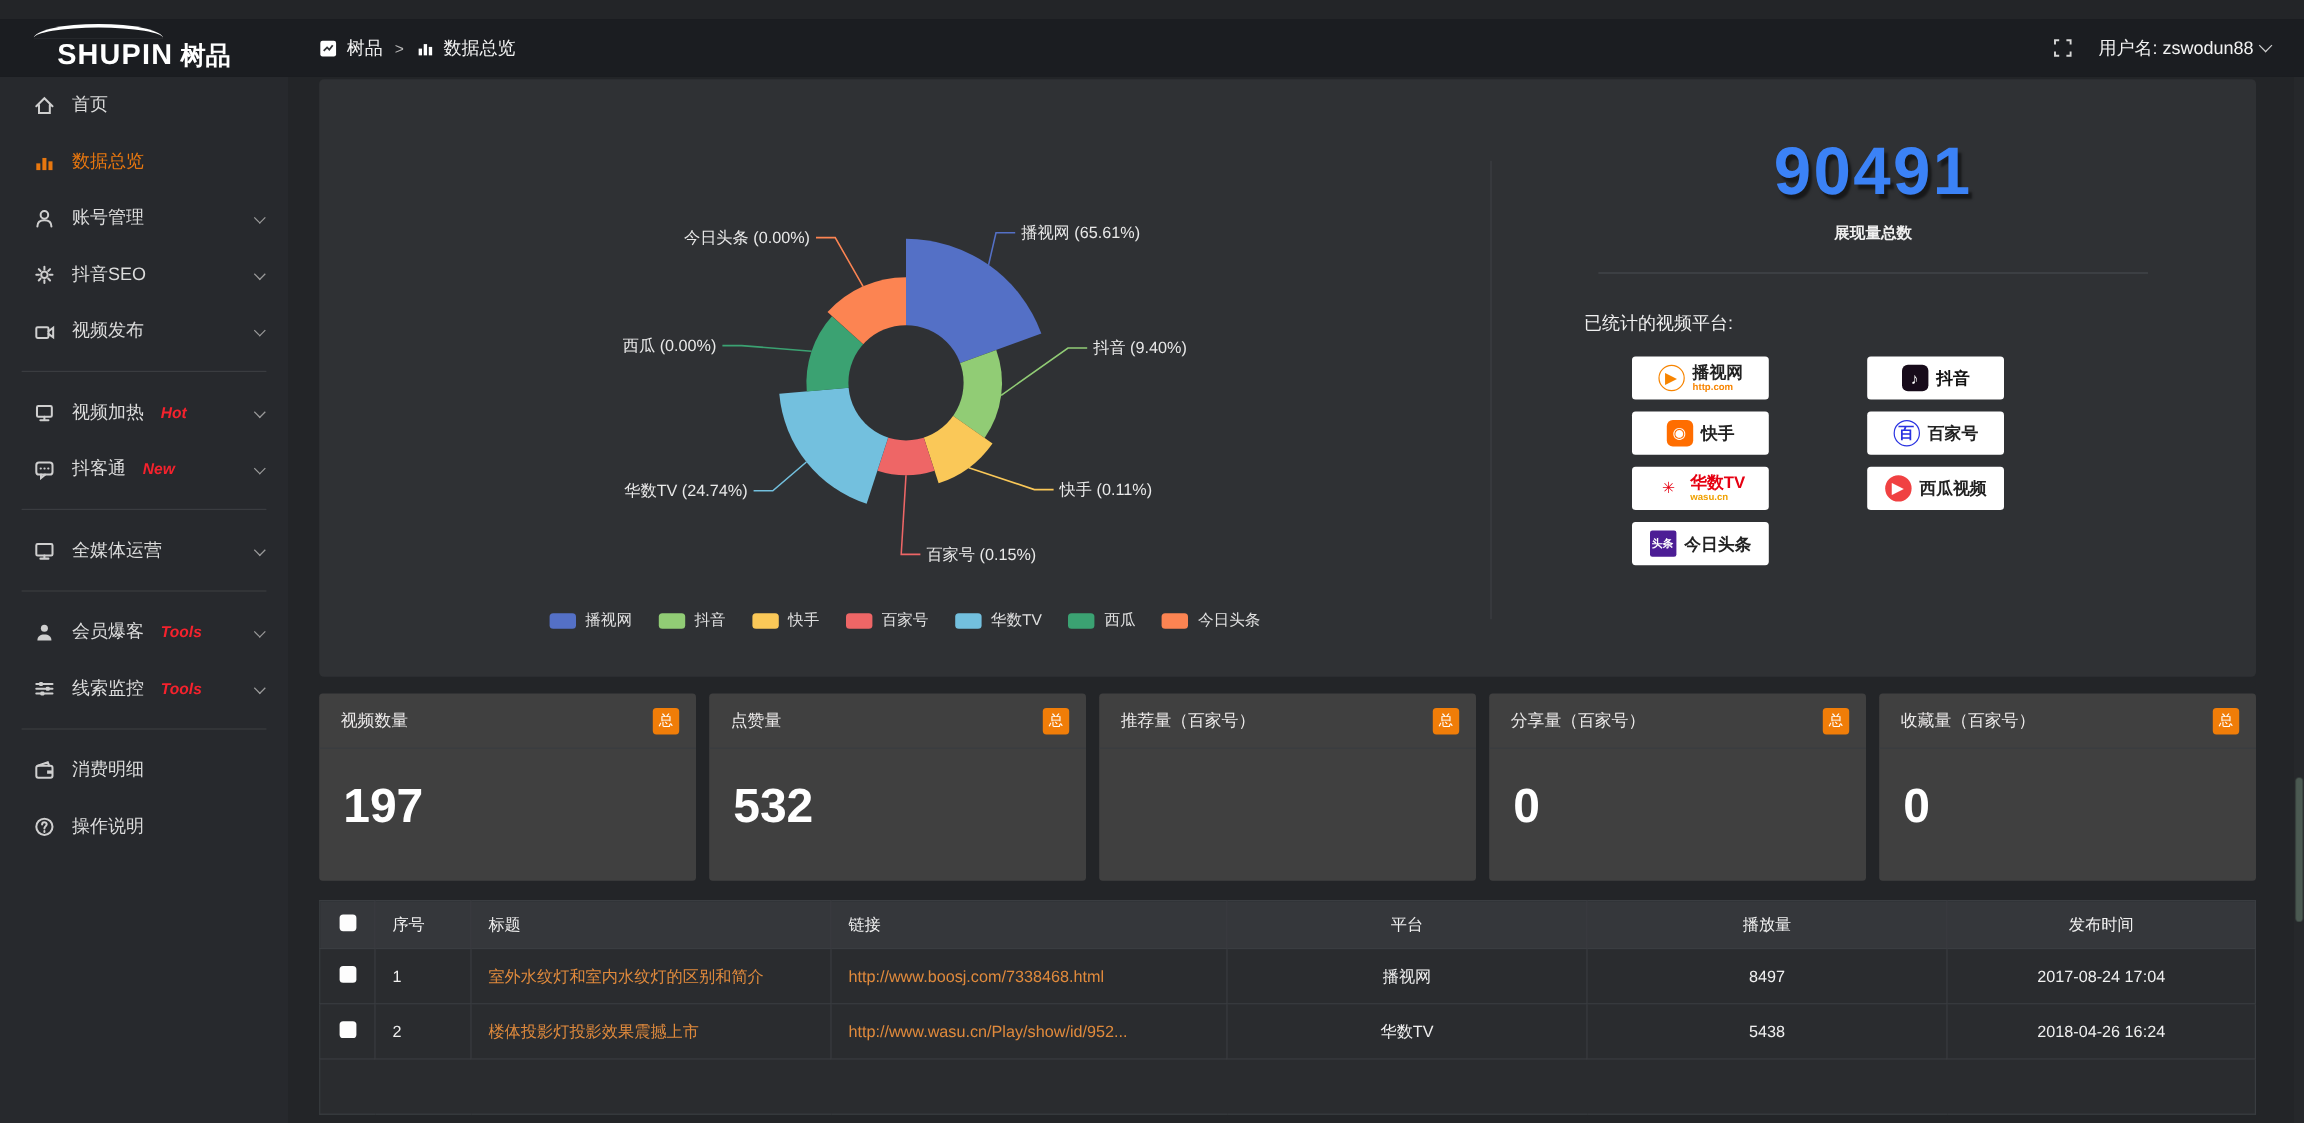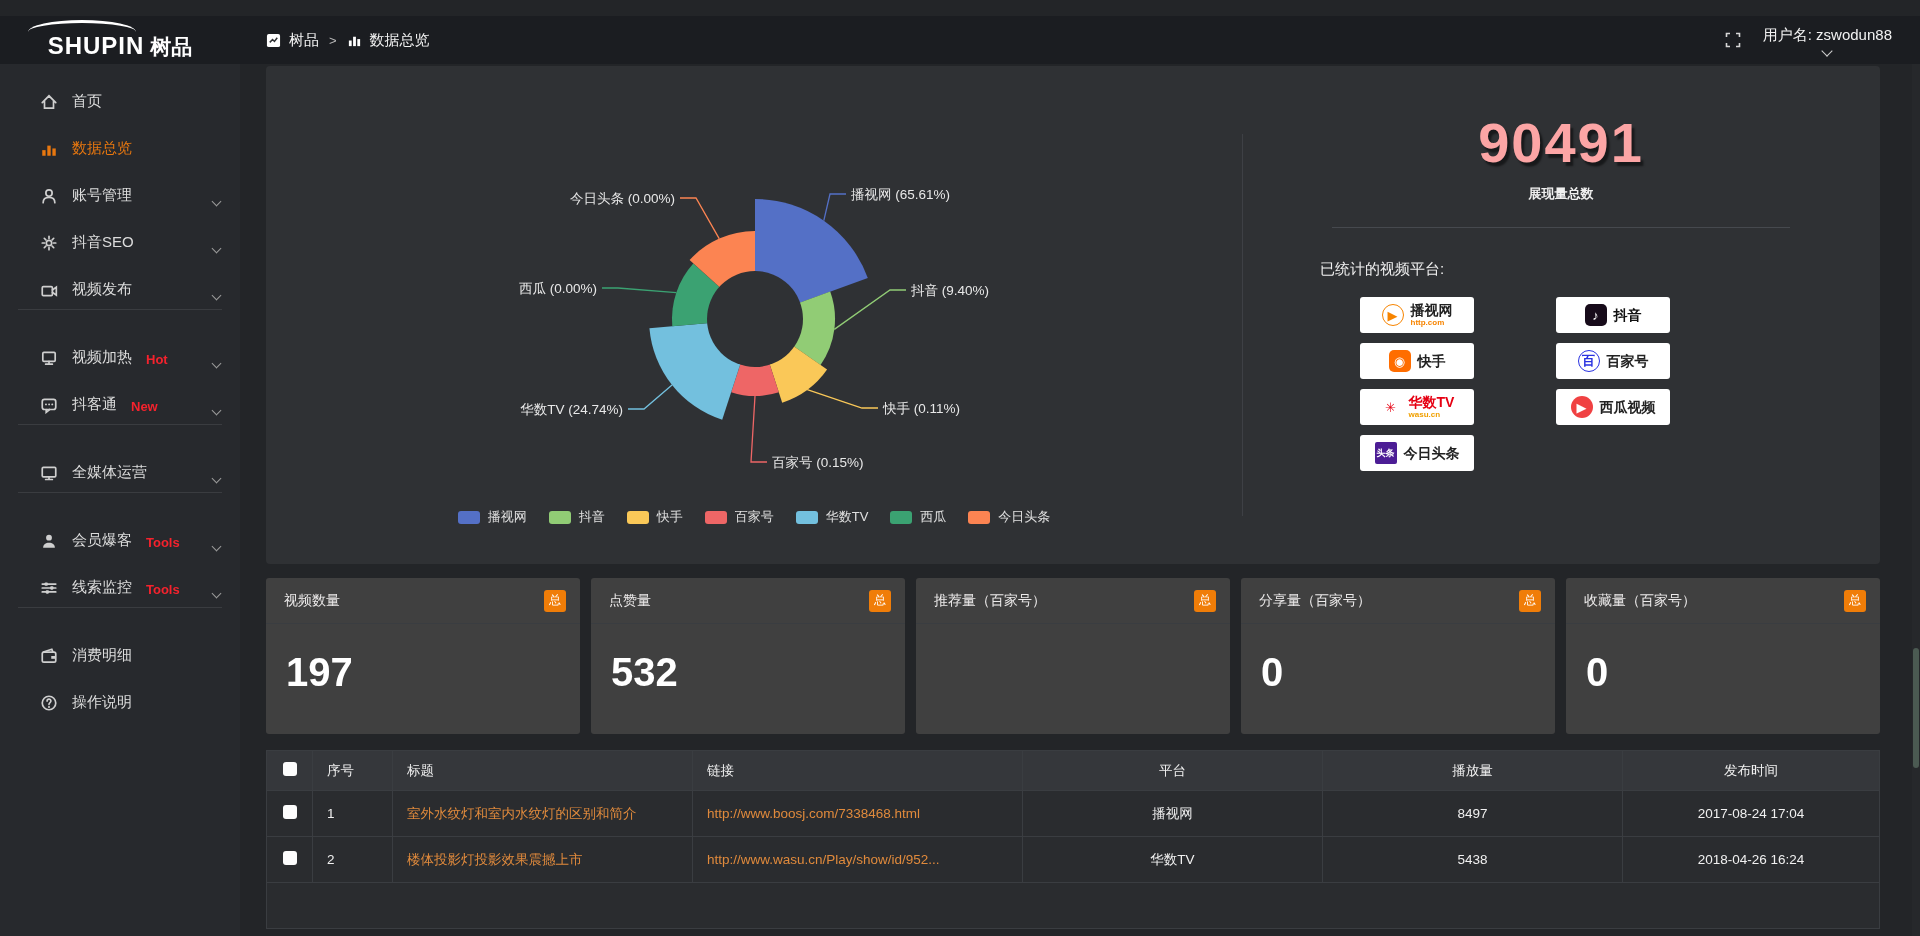--- a/index.html
+++ b/index.html
@@ -13,31 +13,31 @@
     gap:6px; padding-bottom:6px; position:relative; cursor:pointer; }
   .logo-arc { position:absolute; top:4px; left:28px; width:108px; height:12px;
     border-top:3px solid #fff; border-radius:50% 50% 0 0/100% 100% 0 0; }
   .logo-en { font-size:24px; font-weight:bold; letter-spacing:1px; color:#fff; line-height:1; }
   .logo-cn { font-size:21px; font-weight:bold; color:#fff; line-height:1.1; }
   .breadcrumb { display:flex; align-items:center; gap:8px; margin-left:26px; font-size:15px; color:#f2f2f2; }
   .bc-icon { width:15px; height:15px; display:inline-flex; }
   .bc-sep { color:#b9b9b9; font-size:13px; margin:0 2px; }
   .header-right { margin-left:auto; display:flex; align-items:center; gap:22px; padding-right:28px; }
   .fs-icon { width:16px; height:16px; display:inline-flex; cursor:pointer; }
-  .user-name { font-size:15px; color:#f2f2f2; cursor:pointer; display:flex; align-items:center; gap:6px;flex-direction:column; }
+  .user-name { font-size:15px; color:#f2f2f2; cursor:pointer; display:flex; align-items:center; gap:6px; }
   .chev { width:8px; height:8px; border-right:1.5px solid #cfcfcf; border-bottom:1.5px solid #cfcfcf;
     transform:rotate(45deg); display:inline-block; margin-top:-4px; }
 
   
   .sidebar { position:fixed; top:48px; left:0; width:240px; height:888px;
     background:#27292d; padding-top:16px; z-index:20; }
-  .side-item { height:47px; display:flex; align-items:flex-end; padding:0 20px 0 40px;
+  .side-item { height:47px; display:flex; align-items:center; padding:0 20px 0 28px;
     cursor:pointer; font-size:15px; color:#dcdcdc; }
   .side-item .s-icon { width:18px; height:18px; margin-right:14px; display:inline-flex; flex:none; }
-  .side-item .s-badge { font-size:13px; font-weight:bold; margin-left:14px; }
+  .side-item .s-badge { font-size:13px; font-weight:bold; font-style:italic; margin-left:14px; }
   .side-item .s-chev { margin-left:auto; width:7px; height:7px;
     border-right:1.5px solid #9b9b9b; border-bottom:1.5px solid #9b9b9b; transform:rotate(45deg); }
   .side-item.active { color:#e8770f; }
   .side-divider { border-top:1px solid #3a3c40; margin:10px 18px; }
 
   
   .main { margin-left:240px; padding:18px 40px 0 26px; }
   .tabs { display:flex; gap:14px; }
   .tab { height:33px; padding:0 16px; display:flex; align-items:center; border-radius:3px;
     background:#3a3d41; color:#f0f0f0; font-size:13px; font-weight:bold; cursor:pointer; }
@@ -45,21 +45,21 @@
 
   
   .chart-panel { position:relative; margin-top:15px; height:498px; background:#2f3134; border-radius:4px; }
   .rose-svg { position:absolute; left:0; top:0; }
   .legend { position:absolute; left:0; top:442px; width:976px; display:flex;
     justify-content:center; align-items:center; gap:22px; }
   .legend-item { display:flex; align-items:center; gap:8px; font-size:13px; color:#e0e0e0; cursor:pointer; }
   .legend-swatch { width:22px; height:13px; border-radius:3px; }
   .v-divider { position:absolute; left:976px; top:68px; height:382px; border-left:1px solid #3e4045; }
   .right-col { position:absolute; left:976px; top:0; right:0; bottom:0; }
-  .big-number { margin-top:44px; text-align:center; font-size:56px; font-weight:bold; color:#fca5a5;
+  .big-number { margin-top:44px; text-align:center; font-size:56px; font-weight:bold; color:#3b82f6;
     letter-spacing:2px; text-shadow:3px 4px 2px rgba(0,0,0,0.5); }
   .big-label { text-align:center; font-size:13px; font-weight:bold; margin-top:10px; color:#f0f0f0; }
   .h-divider { margin:24px 90px 0 90px; border-top:1px solid #46494e; }
   .platforms-label { margin:32px 0 16px 78px; font-size:15px; color:#f0f0f0; }
   .platform-cols { display:flex; gap:82px; margin:18px 0 0 118px; }
   .p-col { display:flex; flex-direction:column; gap:10px; }
   .p-badge { width:114px; height:36px; background:#fff; border-radius:3px; display:flex;
     align-items:center; justify-content:center; gap:7px; cursor:pointer; }
   .p-ic { width:22px; height:22px; flex:none; display:flex; align-items:center; justify-content:center;
     font-weight:bold; }

